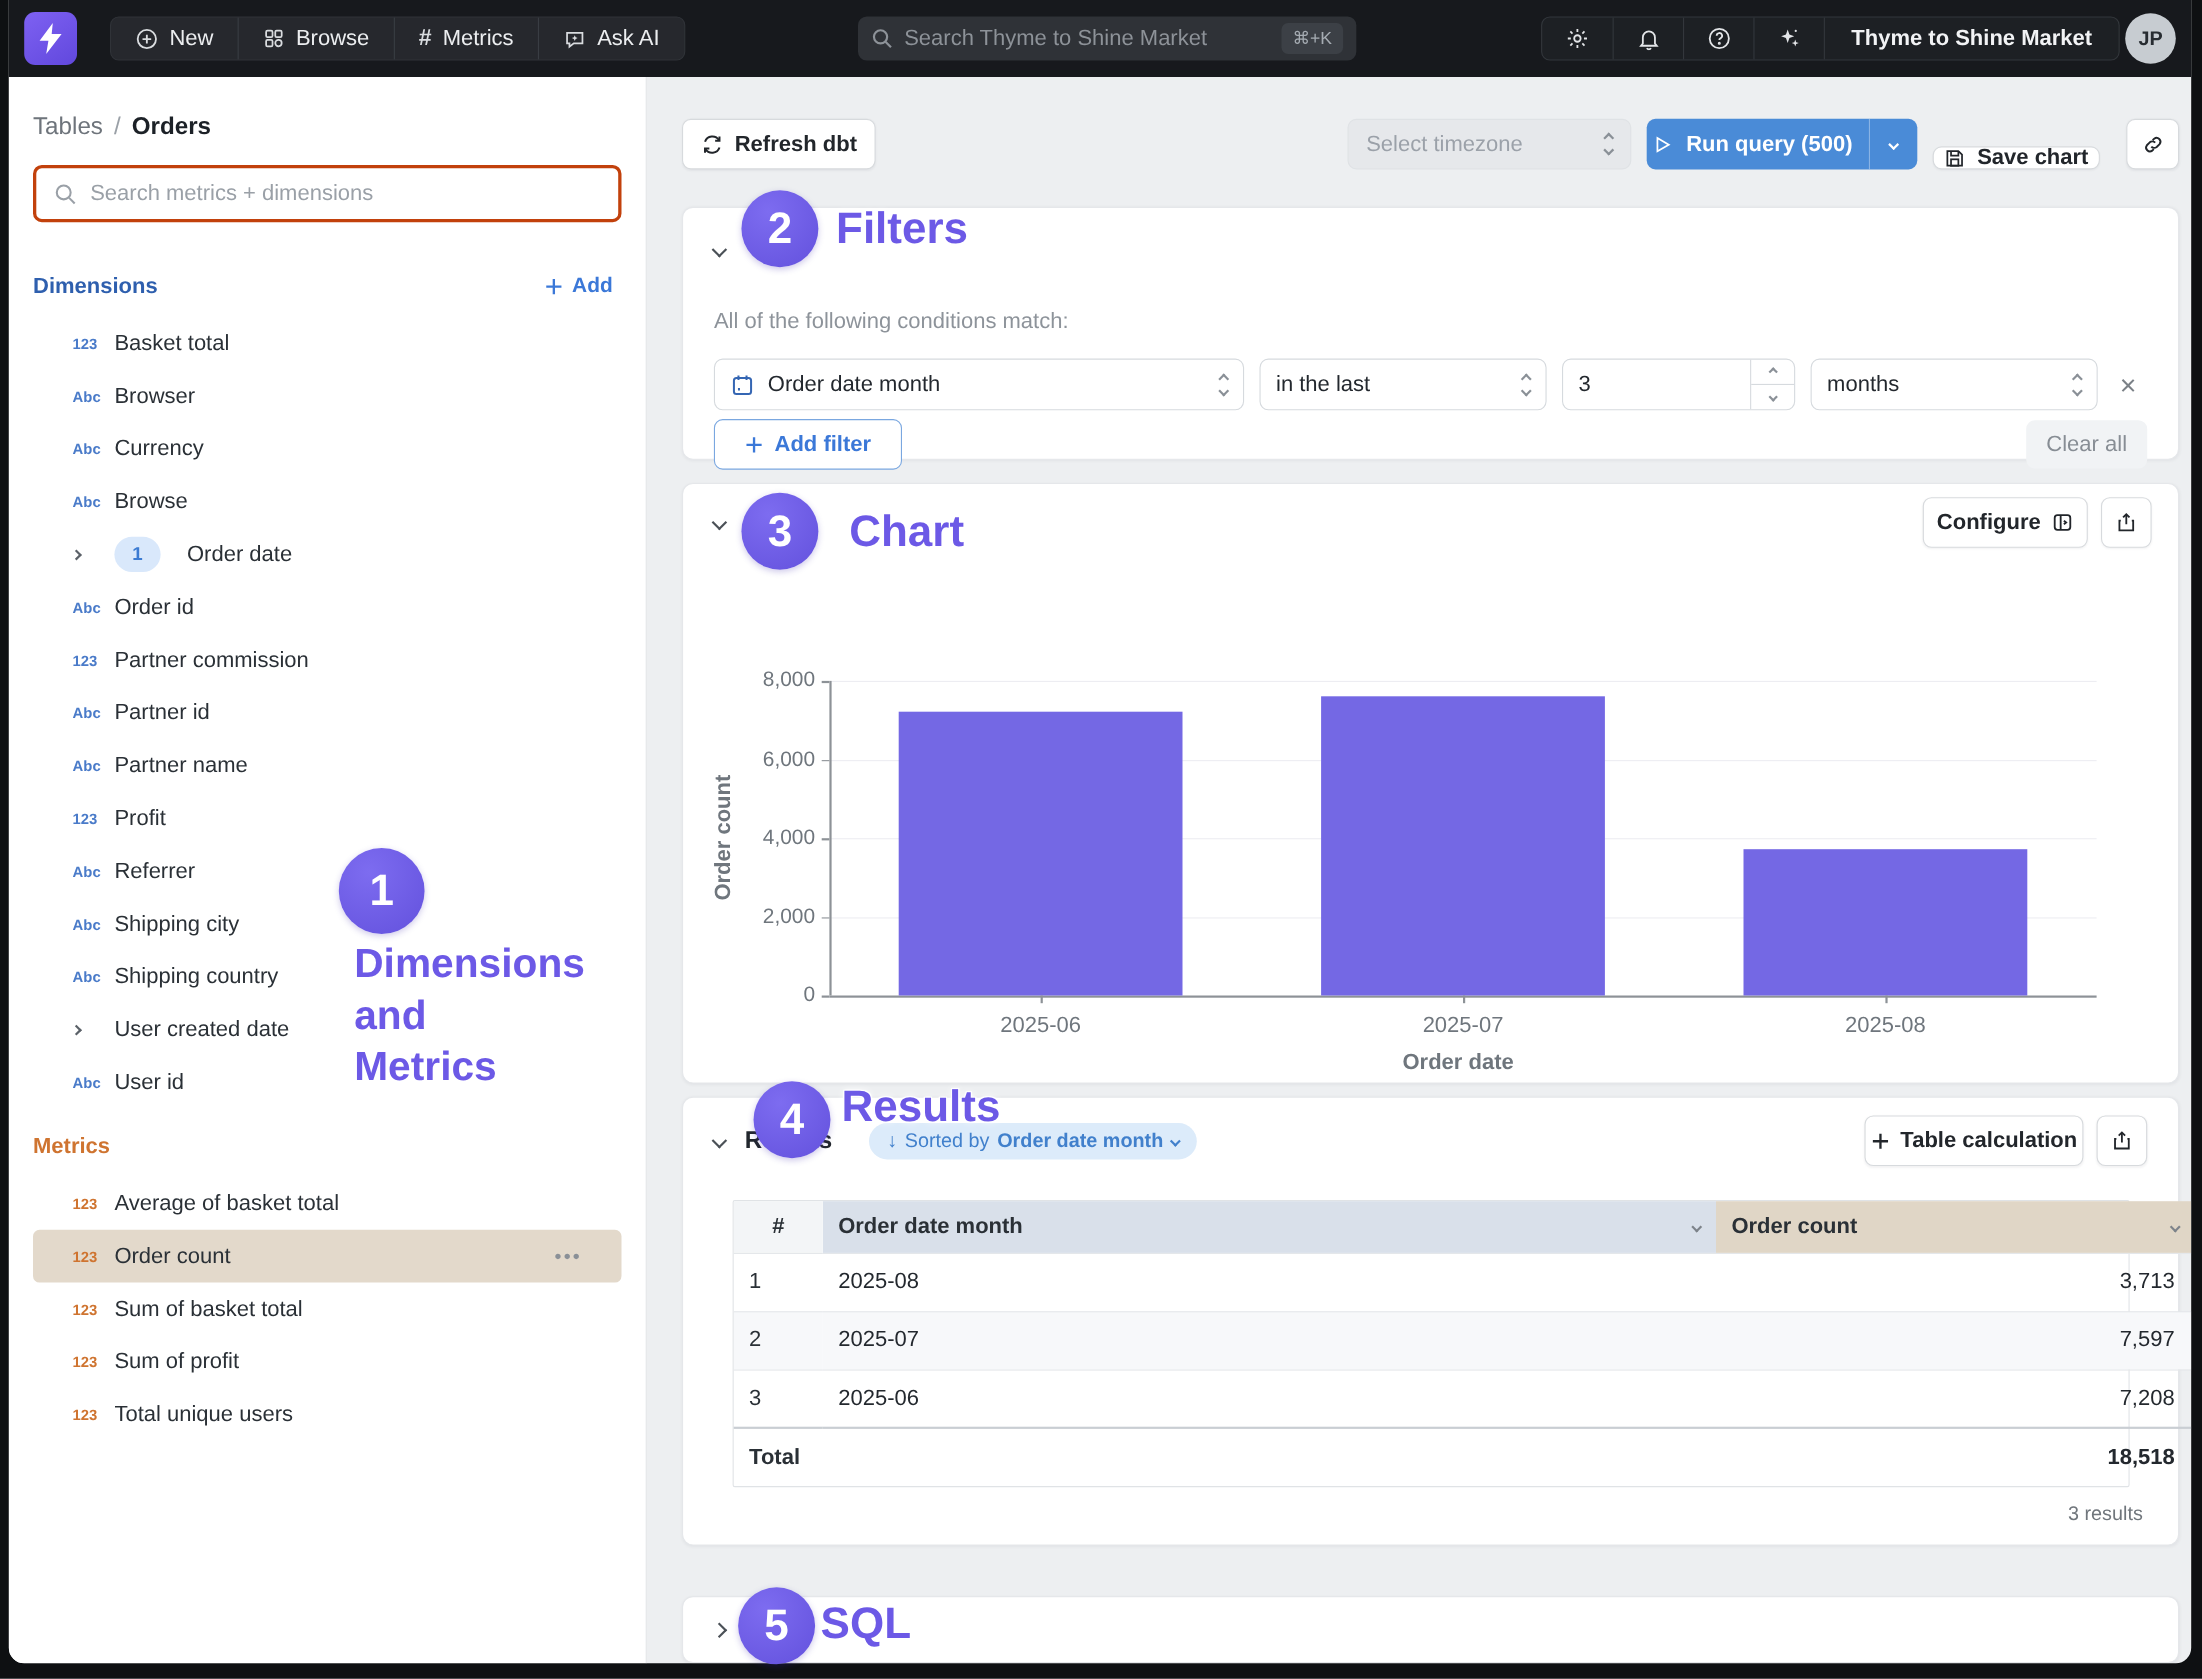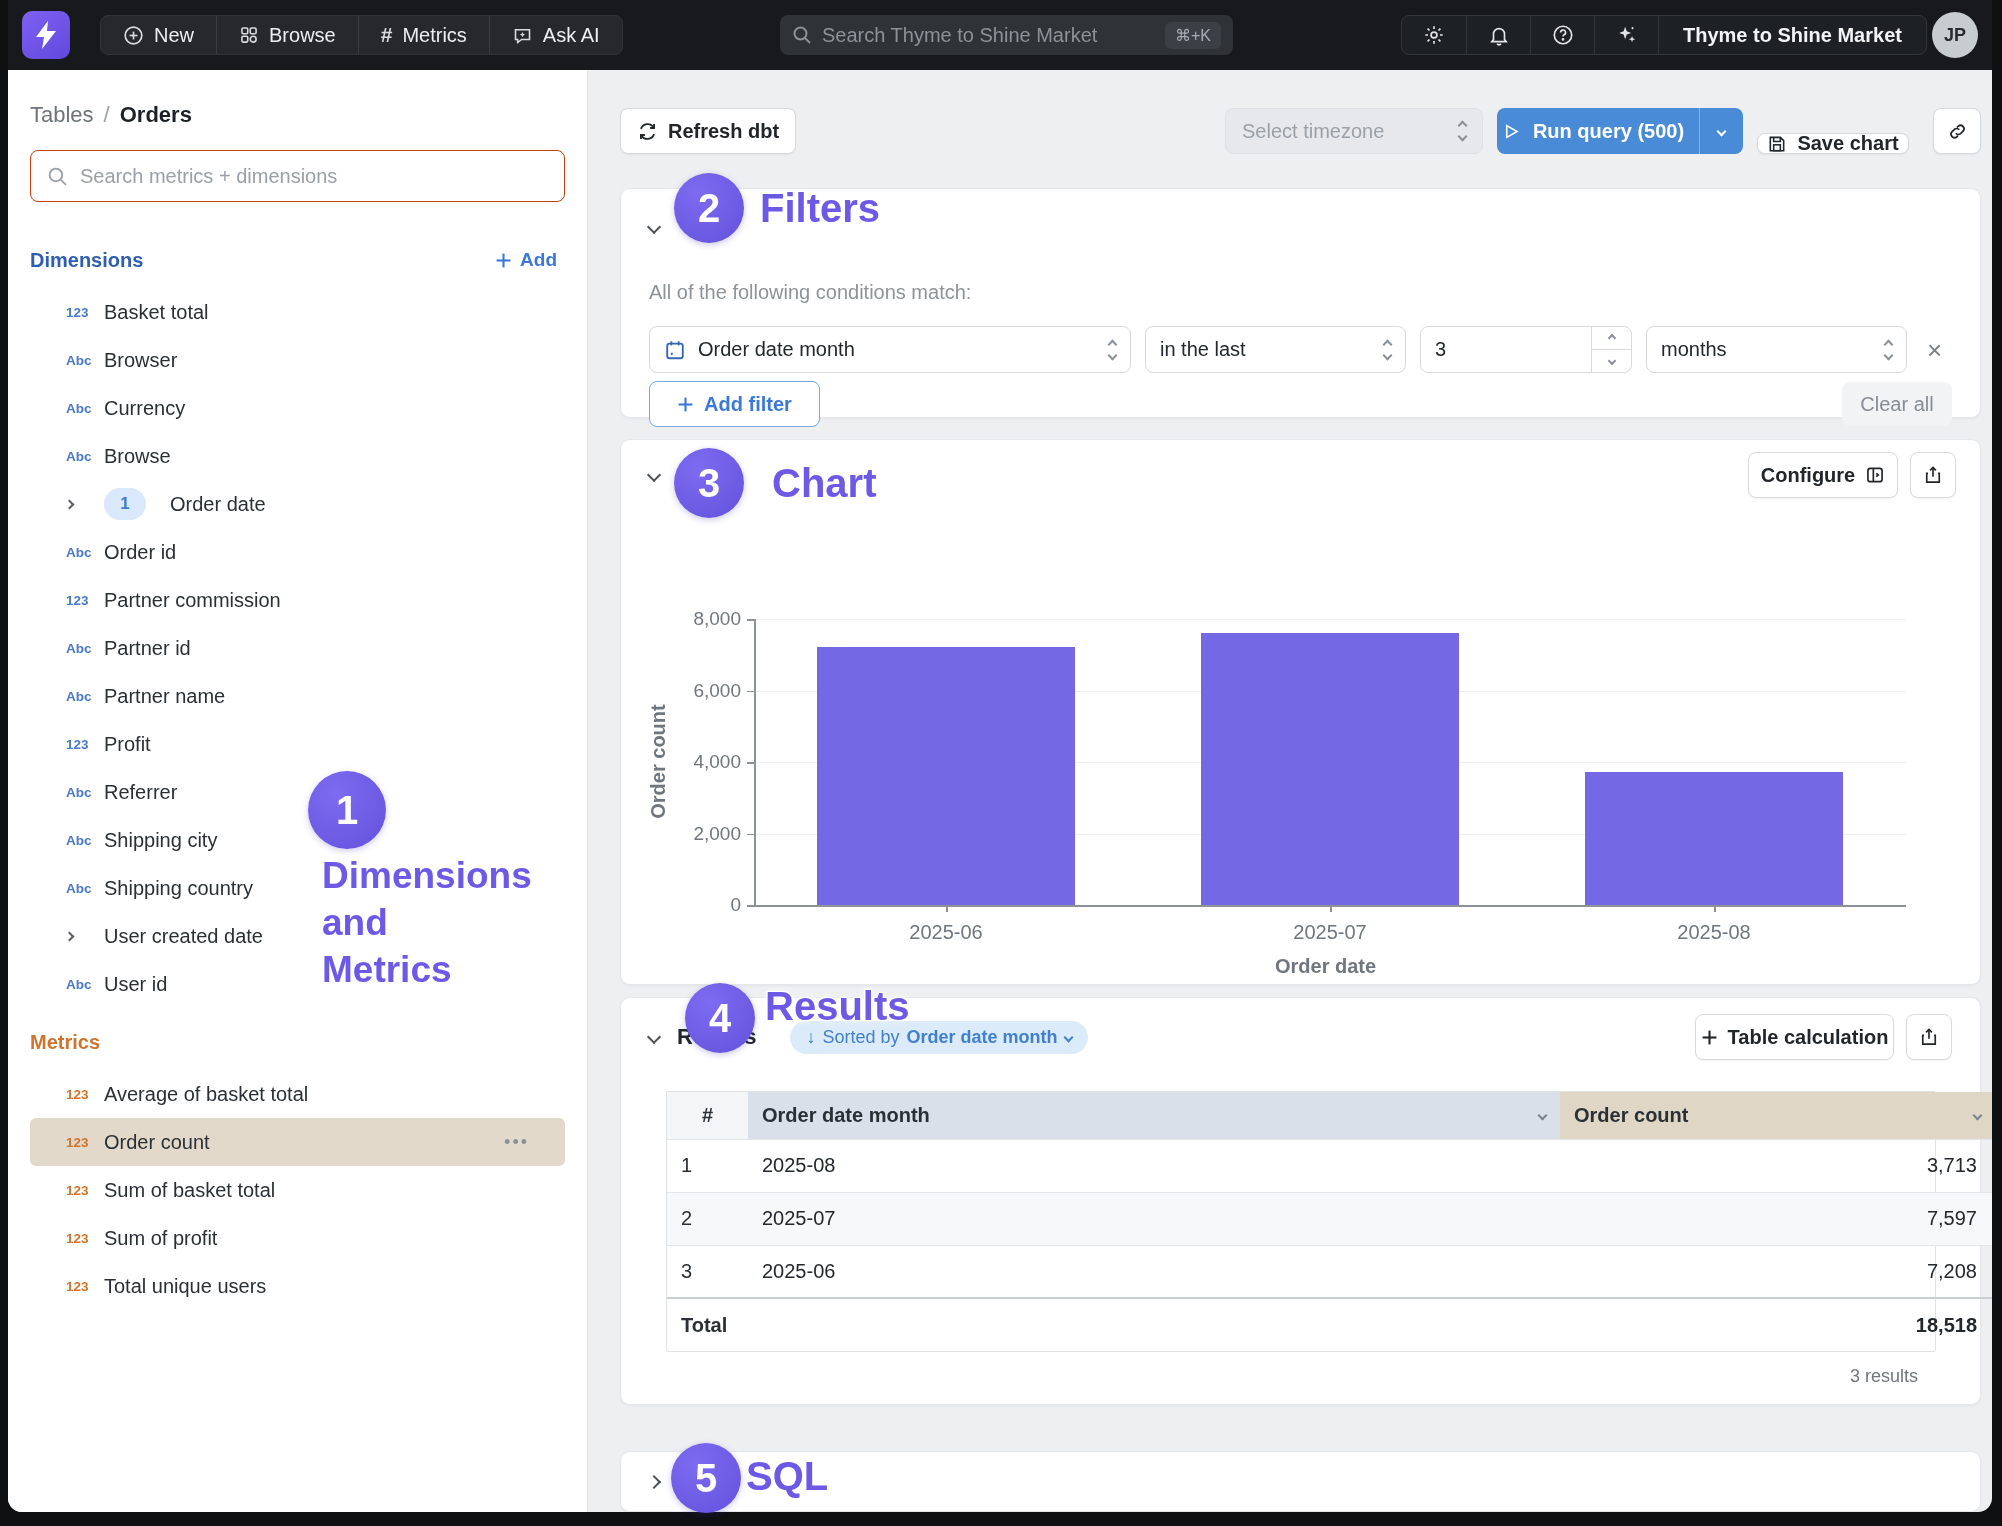--- a/index.html
+++ b/index.html
@@ -31,21 +31,21 @@
   .avatar{position:absolute;left:1924px;top:12px;width:46px;height:46px;border-radius:50%;background:#c7ccd1;
           display:flex;align-items:center;justify-content:center;font-size:18px;font-weight:700;color:#272c31;}
 
   
   .body-row{flex:1;display:flex;min-height:0;}
   .sidebar{width:580px;flex:none;background:#fff;border-right:1px solid #e2e4e7;padding:0 22px;overflow:hidden;}
   .breadcrumb{margin-top:32px;display:flex;gap:10px;font-size:22px;align-items:baseline;}
   .bc-root{color:#6e747b;}
   .bc-sep{color:#9aa0a7;}
   .bc-cur{color:#1c2127;font-weight:700;}
-  .sb-search{margin-top:22px;height:52px;border:1px solid #c2410c;border-radius:8px;display:flex;align-items:center;
+  .sb-search{margin-top:22px;height:52px;border:3px solid #c2410c;border-radius:8px;display:flex;align-items:center;
              gap:12px;padding:0 16px;background:#fff;}
   .sb-search .ph{color:#9aa0a7;font-size:20px;}
   .sec-head{margin-top:44px;display:flex;align-items:center;justify-content:space-between;height:28px;}
   .sec-title{font-size:20px;font-weight:700;}
   .sec-title.dim{color:#2e5fae;}
   .sec-title.met{color:#cf7430;}
   .add-link{display:flex;align-items:center;gap:8px;color:#3b78d8;font-size:19px;font-weight:600;cursor:pointer;padding-right:8px;}
   .fieldlist{margin-top:14px;}
   .frow{height:48px;display:flex;align-items:center;padding-left:36px;font-size:20px;color:#2a3036;border-radius:6px;cursor:pointer;position:relative;}
   .frow .fic{width:38px;flex:none;font-size:13.5px;font-weight:700;letter-spacing:0;}
@@ -134,21 +134,21 @@
   .col-met{width:435px;}
   th.col-idx{background:#f3f5f7;text-align:center;}
   th.col-dim{background:#d9e0ea;}
   th.col-met{background:#e0d6c6;}
   td.cell-idx{color:#2a3036;}
   td.num{text-align:right;padding-right:18px;}
   tr.striped td{background:#f7f8fa;}
   tr.total td{border-top:2px solid #c9ced3;font-weight:700;}
   .hdr-inner{display:flex;align-items:center;}
   .hdr-inner .chev{margin-left:auto;border-color:#7d838a;}
-  .res-footer{text-align:right;margin:14px 34px 0 0;font-size:18px;color:#70767c;}
+  .res-footer{text-align:right;margin:14px 4px 0 0;font-size:18px;color:#70767c;}
 
   
   .anno-circle{position:absolute;width:70px;height:70px;border-radius:50%;z-index:50;
                background:radial-gradient(circle at 35% 28%,#7d6cf0,#6351dd);
                display:flex;align-items:center;justify-content:center;color:#fff;font-size:40px;font-weight:700;
                box-shadow:0 2px 6px rgba(60,40,170,.25);}
   .anno-label{position:absolute;z-index:49;color:#6c59e6;font-weight:700;font-size:40px;white-space:nowrap;
               text-shadow:0 0 8px #fff,0 0 3px #fff,1px 1px 0 #fff,-1px -1px 0 #fff,1px -1px 0 #fff,-1px 1px 0 #fff;}
   .anno-label.multiline{font-size:37px;line-height:47px;}
 

